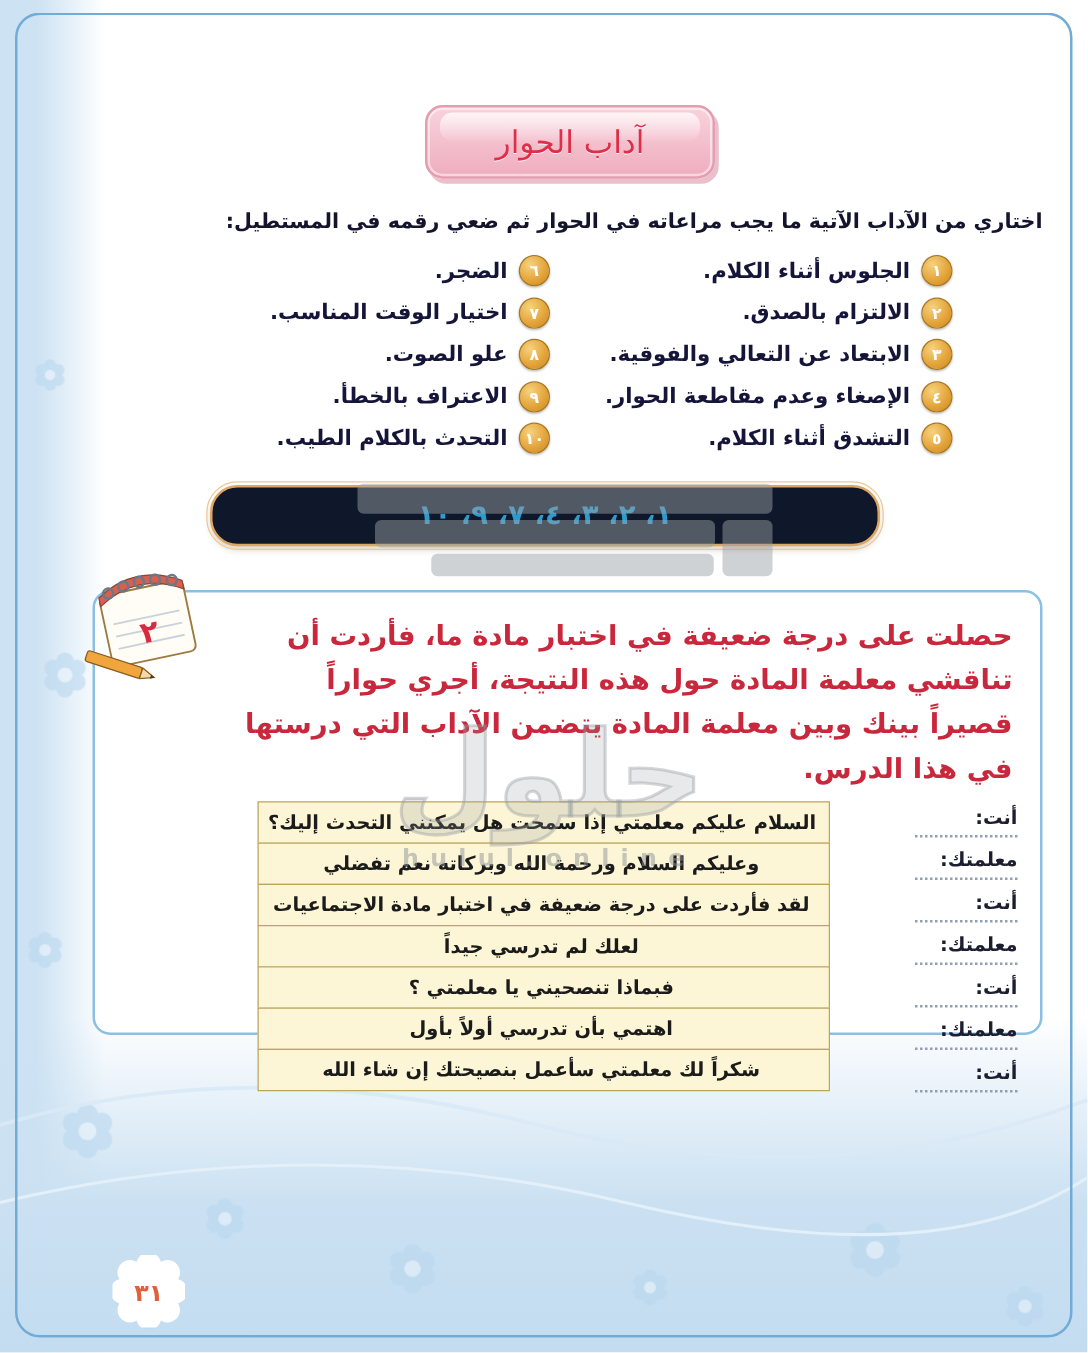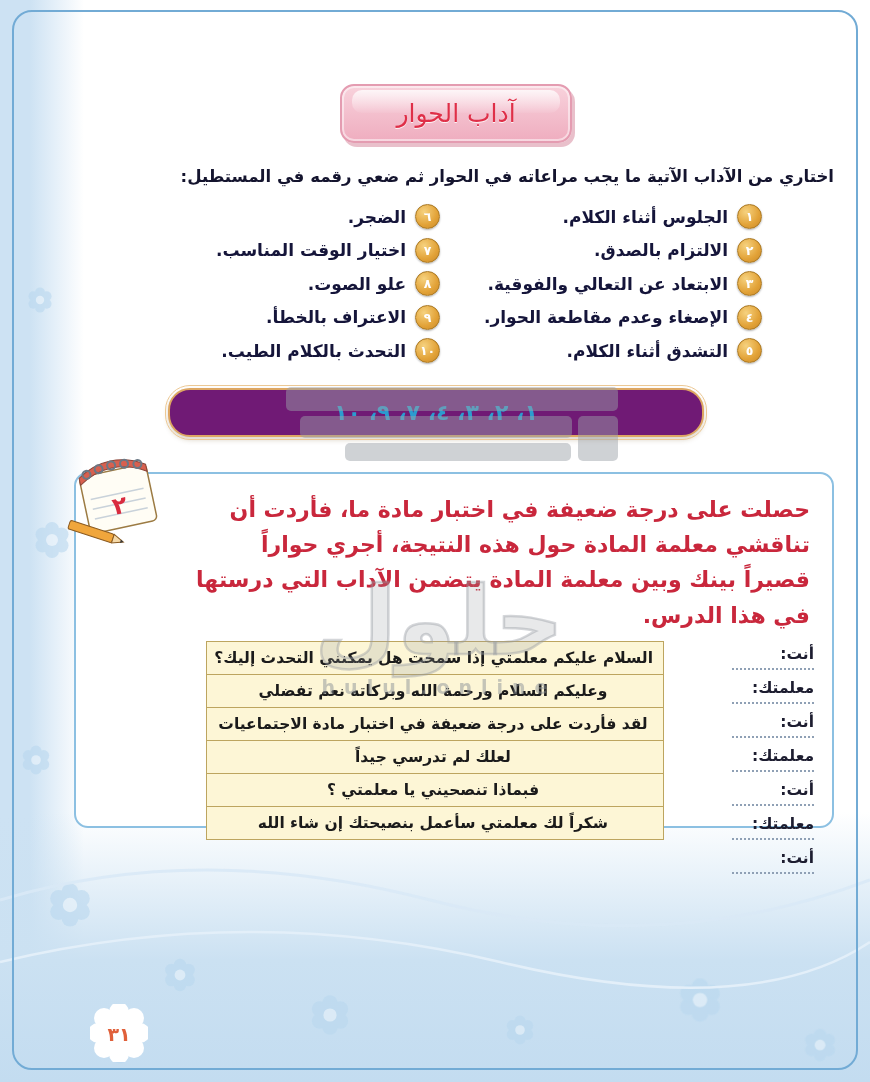--- a/index.html
+++ b/index.html
@@ -38,21 +38,21 @@
     grid-auto-flow:column; align-items:center; }
   .item { display:flex; align-items:center; gap:9px; }
   .badge { width:23px; height:23px; flex:none; border-radius:50%;
     background:radial-gradient(circle at 35% 30%,#f6d27f,#e2a237 60%,#c9892a);
     border:1px solid #a8761f; box-shadow:0 1px 2px rgba(0,0,0,.3);
     color:#fff; font-size:12.5px; font-weight:bold;
     display:flex; align-items:center; justify-content:center; }
   .itxt { font-size:17px; font-weight:bold; color:#15153a; white-space:nowrap; }
 
   .answer-box { position:absolute; z-index:2; top:388px; left:168px; width:532px; height:45px;
-    background:#701a75; border:2px solid #dda662; border-radius:22px;
+    background:#0f172a; border:2px solid #dda662; border-radius:22px;
     outline:1px solid #ecc894; outline-offset:2px;
     box-shadow:0 3px 5px rgba(120,90,40,.25);
     display:flex; align-items:center; justify-content:center; }
   .answer-text { font-size:22px; font-weight:bold; color:#2b9ccf; letter-spacing:1px; }
 
   
   .wm-bar { position:absolute; z-index:5; background:#9aa0a7; opacity:.48; border-radius:5px; pointer-events:none; }
   .wm-bar1 { left:286px; top:387px; width:332px; height:24px; }
   .wm-bar2 { left:300px; top:416px; width:272px; height:22px; }
   .wm-bar3 { left:345px; top:443px; width:226px; height:18px; }
@@ -218,20 +218,21 @@
           <span class="dots"></span>
         </div>
       </div>
 
       <div class="dialogue-table">
         <div class="cell">السلام عليكم معلمتي إذا سمحت هل يمكنني التحدث إليك؟</div>
         <div class="cell">وعليكم السلام ورحمة الله وبركاته نعم تفضلي</div>
         <div class="cell">لقد فأردت على درجة ضعيفة في اختبار مادة الاجتماعيات</div>
         <div class="cell">لعلك لم تدرسي جيداً</div>
         <div class="cell">فبماذا تنصحيني يا معلمتي ؟</div>
+        <div class="cell">اهتمي بأن تدرسي أولاً بأول</div>
         <div class="cell">شكراً لك معلمتي سأعمل بنصيحتك إن شاء الله</div>
       </div>
     </div>
   </div>
 
   <div class="notebook-icon">
     <svg width="106" height="100" viewBox="0 0 106 100" aria-hidden="true">
       <g transform="rotate(-12 53 50)">
         <rect x="20" y="22" width="68" height="58" rx="5" fill="#fffdf5" stroke="#9c7b43" stroke-width="1.5"></rect>
         <path d="M20 30 C42 16, 66 16, 88 30 L88 23 C66 9, 42 9, 20 23 Z" fill="#d8604f" stroke="#8a4438" stroke-width="1"></path>

